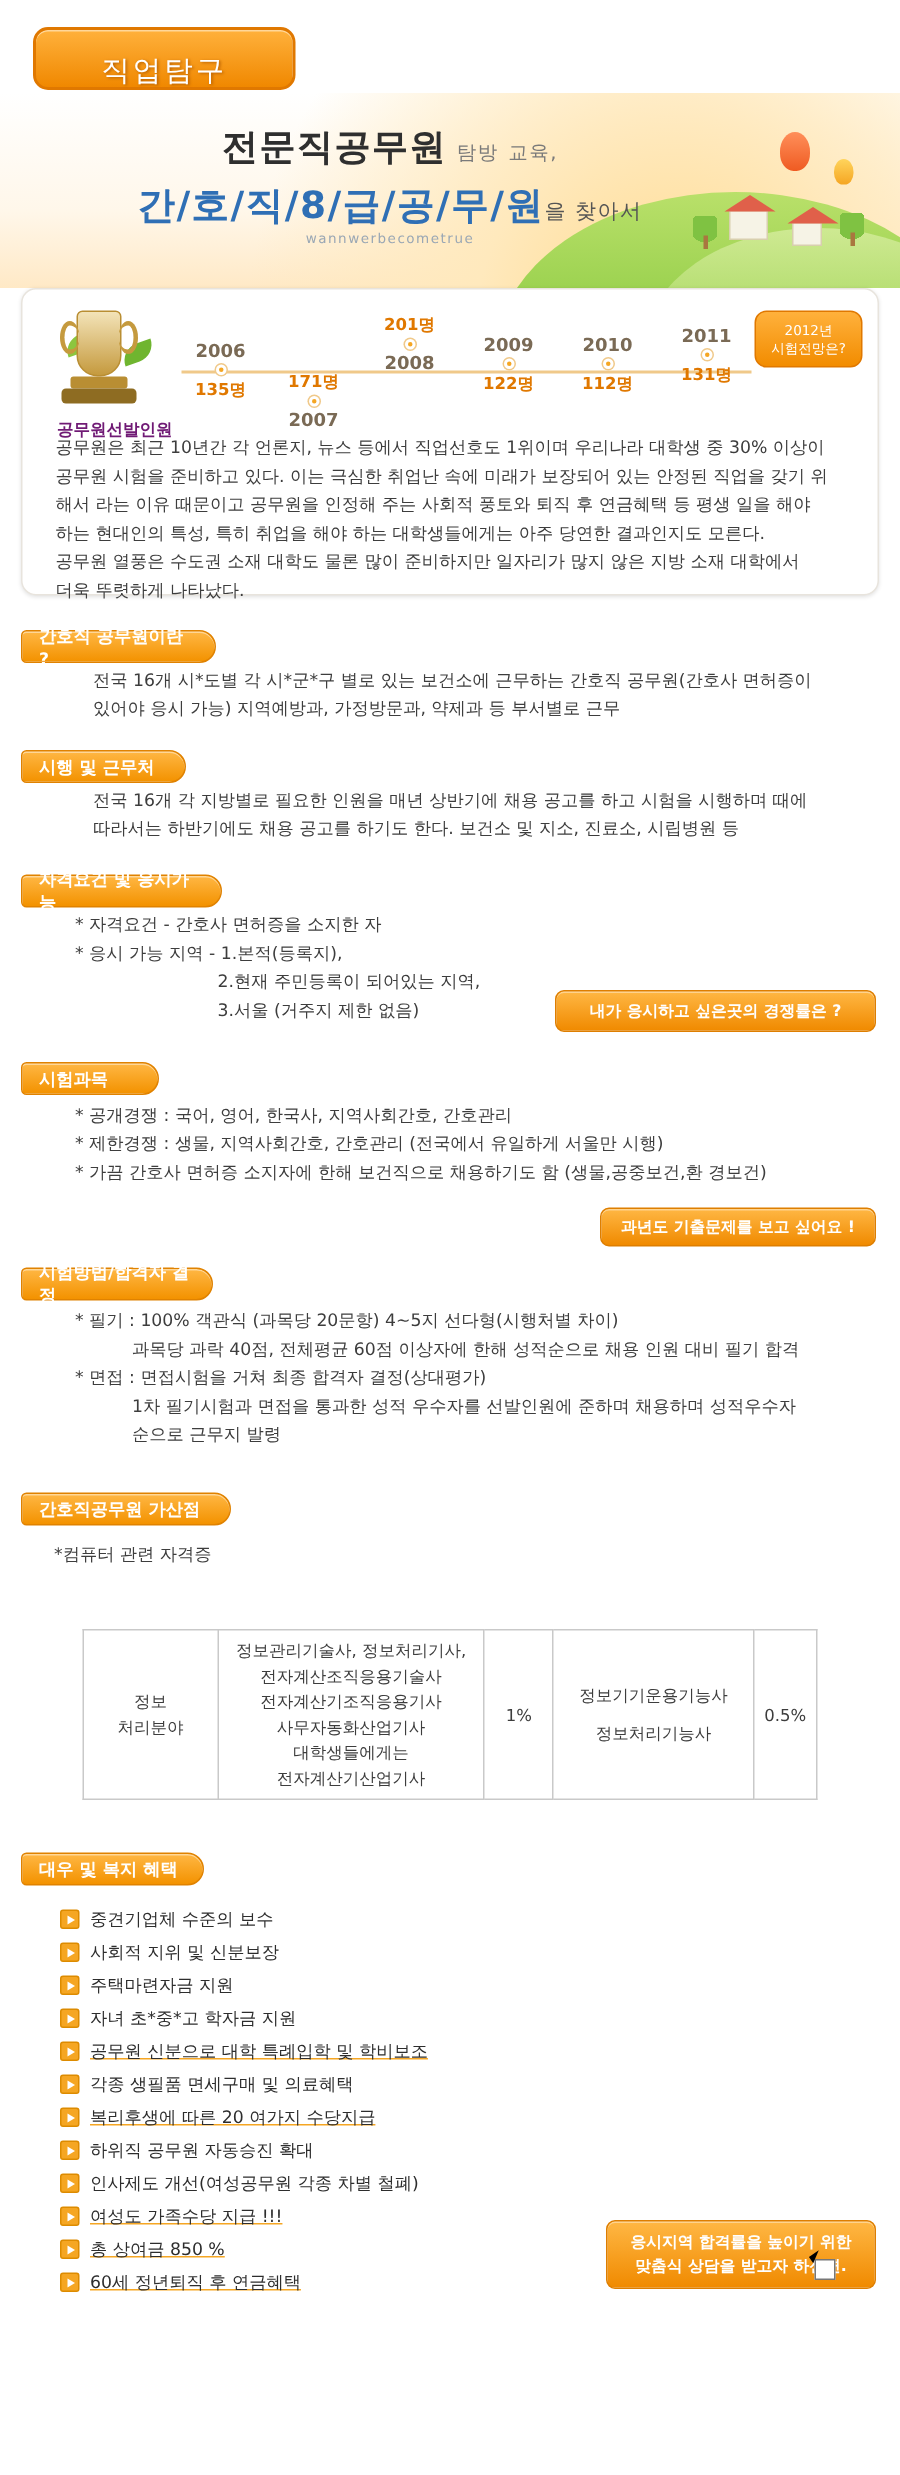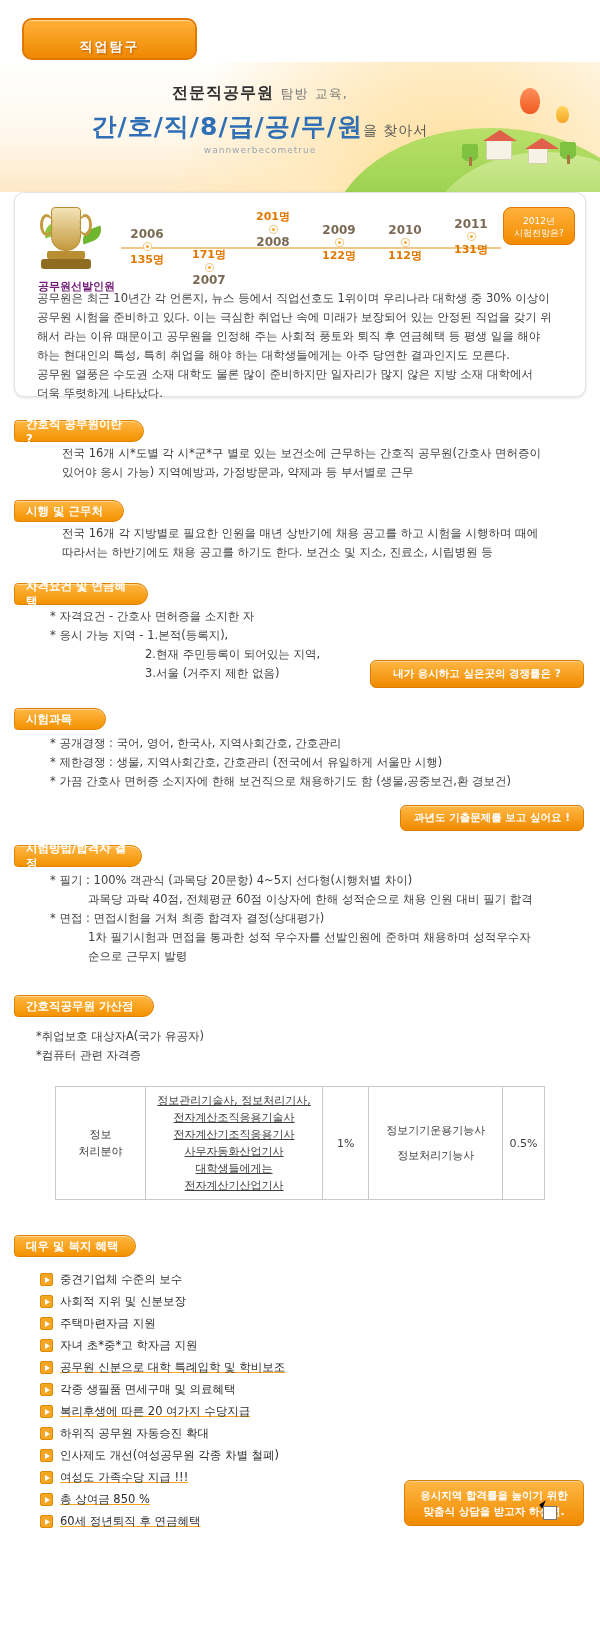--- a/index.html
+++ b/index.html
@@ -29,22 +29,22 @@
   .top-tab {
     width: 100%; height: 100%;
     border-radius: 10px;
     background: linear-gradient(#ffb13c, #f08800);
     border: 2px solid #e07800;
     display: flex; align-items: center; justify-content: center;
     box-shadow: inset 0 1px 0 #ffd79a;
   }
   .top-tab span {
     color: #fff;
-    font-size: 13px;
-    font-weight: bold;
+    font-size: 19px;
+    font-weight: normal;
     letter-spacing: 2px;
     text-shadow: 1px 1px 2px #b35c00;
     margin-top: 15px;
   }
 
   
   .hero {
     position: absolute;
     left: 0; top: 62px;
     width: 600px; height: 130px;
@@ -97,21 +97,21 @@
   }
   .hero-text {
     position: absolute;
     left: 70px; top: 20px;
     width: 380px;
     text-align: center;
   }
   .hero-l1 {
     font-size: 17px; color: #5a5a5a; letter-spacing: 1px;
   }
-  .hero-l1 b { color: #2f2f2f; font-size: 16px; }
+  .hero-l1 b { color: #2f2f2f; font-size: 24px; }
   .hero-l1 .sm { font-size: 13px; color: #7a7a7a; }
   .hero-l2 {
     margin-top: 6px;
     font-size: 25px;
     font-weight: bold;
     color: #2f6fb5;
     letter-spacing: 1px;
   }
   .hero-l2 .tail { font-size: 14px; color: #555; font-weight: normal; }
   .hero-l3 {
@@ -382,21 +382,21 @@
 
   <div class="sec-tab" style="left:14px; top:500px; width:110px;">
     <span>시행 및 근무처</span>
   </div>
   <div class="body-txt" style="left:62px; top:524px; width:520px;">
     <div>전국 16개 각 지방별로 필요한 인원을 매년 상반기에 채용 공고를 하고 시험을 시행하며 때에</div>
     <div>따라서는 하반기에도 채용 공고를 하기도 한다. 보건소 및 지소, 진료소, 시립병원 등</div>
   </div>
 
   <div class="sec-tab" style="left:14px; top:583px; width:134px;">
-    <span>자격요건 및 연금혜택</span>
+    <span>자격요건 및 응시가능</span>
   </div>
   <div class="body-txt" style="left:50px; top:607px; width:420px;">
     <div>* 자격요건 - 간호사 면허증을 소지한 자</div>
     <div>* 응시 가능 지역 - 1.본적(등록지),</div>
     <div style="padding-left:95px;">2.현재 주민등록이 되어있는 지역,</div>
     <div style="padding-left:95px;">3.서울 (거주지 제한 없음)</div>
   </div>
 
   <div class="btn-orange" style="left:370px; top:660px; width:214px; height:28px;">
     <span>내가 응시하고 싶은곳의 경쟁률은 ?</span>
@@ -423,32 +423,31 @@
     <div style="padding-left:38px;">과목당 과락 40점, 전체평균 60점 이상자에 한해 성적순으로 채용 인원 대비 필기 합격</div>
     <div>* 면접 : 면접시험을 거쳐 최종 합격자 결정(상대평가)</div>
     <div style="padding-left:38px;">1차 필기시험과 면접을 통과한 성적 우수자를 선발인원에 준하며 채용하며 성적우수자</div>
     <div style="padding-left:38px;">순으로 근무지 발령</div>
   </div>
 
   <div class="sec-tab" style="left:14px; top:995px; width:140px;">
     <span>간호직공무원 가산점</span>
   </div>
   <div class="body-txt" style="left:36px; top:1027px; width:520px;">
-    <div>*취업보호 대상자A(국가 유공자)</div>
     <div>*컴퓨터 관련 자격증</div>
   </div>
 
   <table class="grade">
     <tbody>
         <tr>
       <td style="width:90px;">
         <div>정보</div>
         <div>처리분야</div>
       </td>
-      <td class="col-list" style="width:178px;text-decoration:underline;">
+      <td class="col-list" style="width:178px;">
         <div>정보관리기술사, 정보처리기사,</div>
         <div>전자계산조직응용기술사</div>
         <div>전자계산기조직응용기사</div>
         <div>사무자동화산업기사</div>
         <div>대학생들에게는</div>
         <div>전자계산기산업기사</div>
       </td>
       <td style="width:46px;">1%</td>
       <td style="width:134px;">
         <div>정보기기운용기능사</div>

